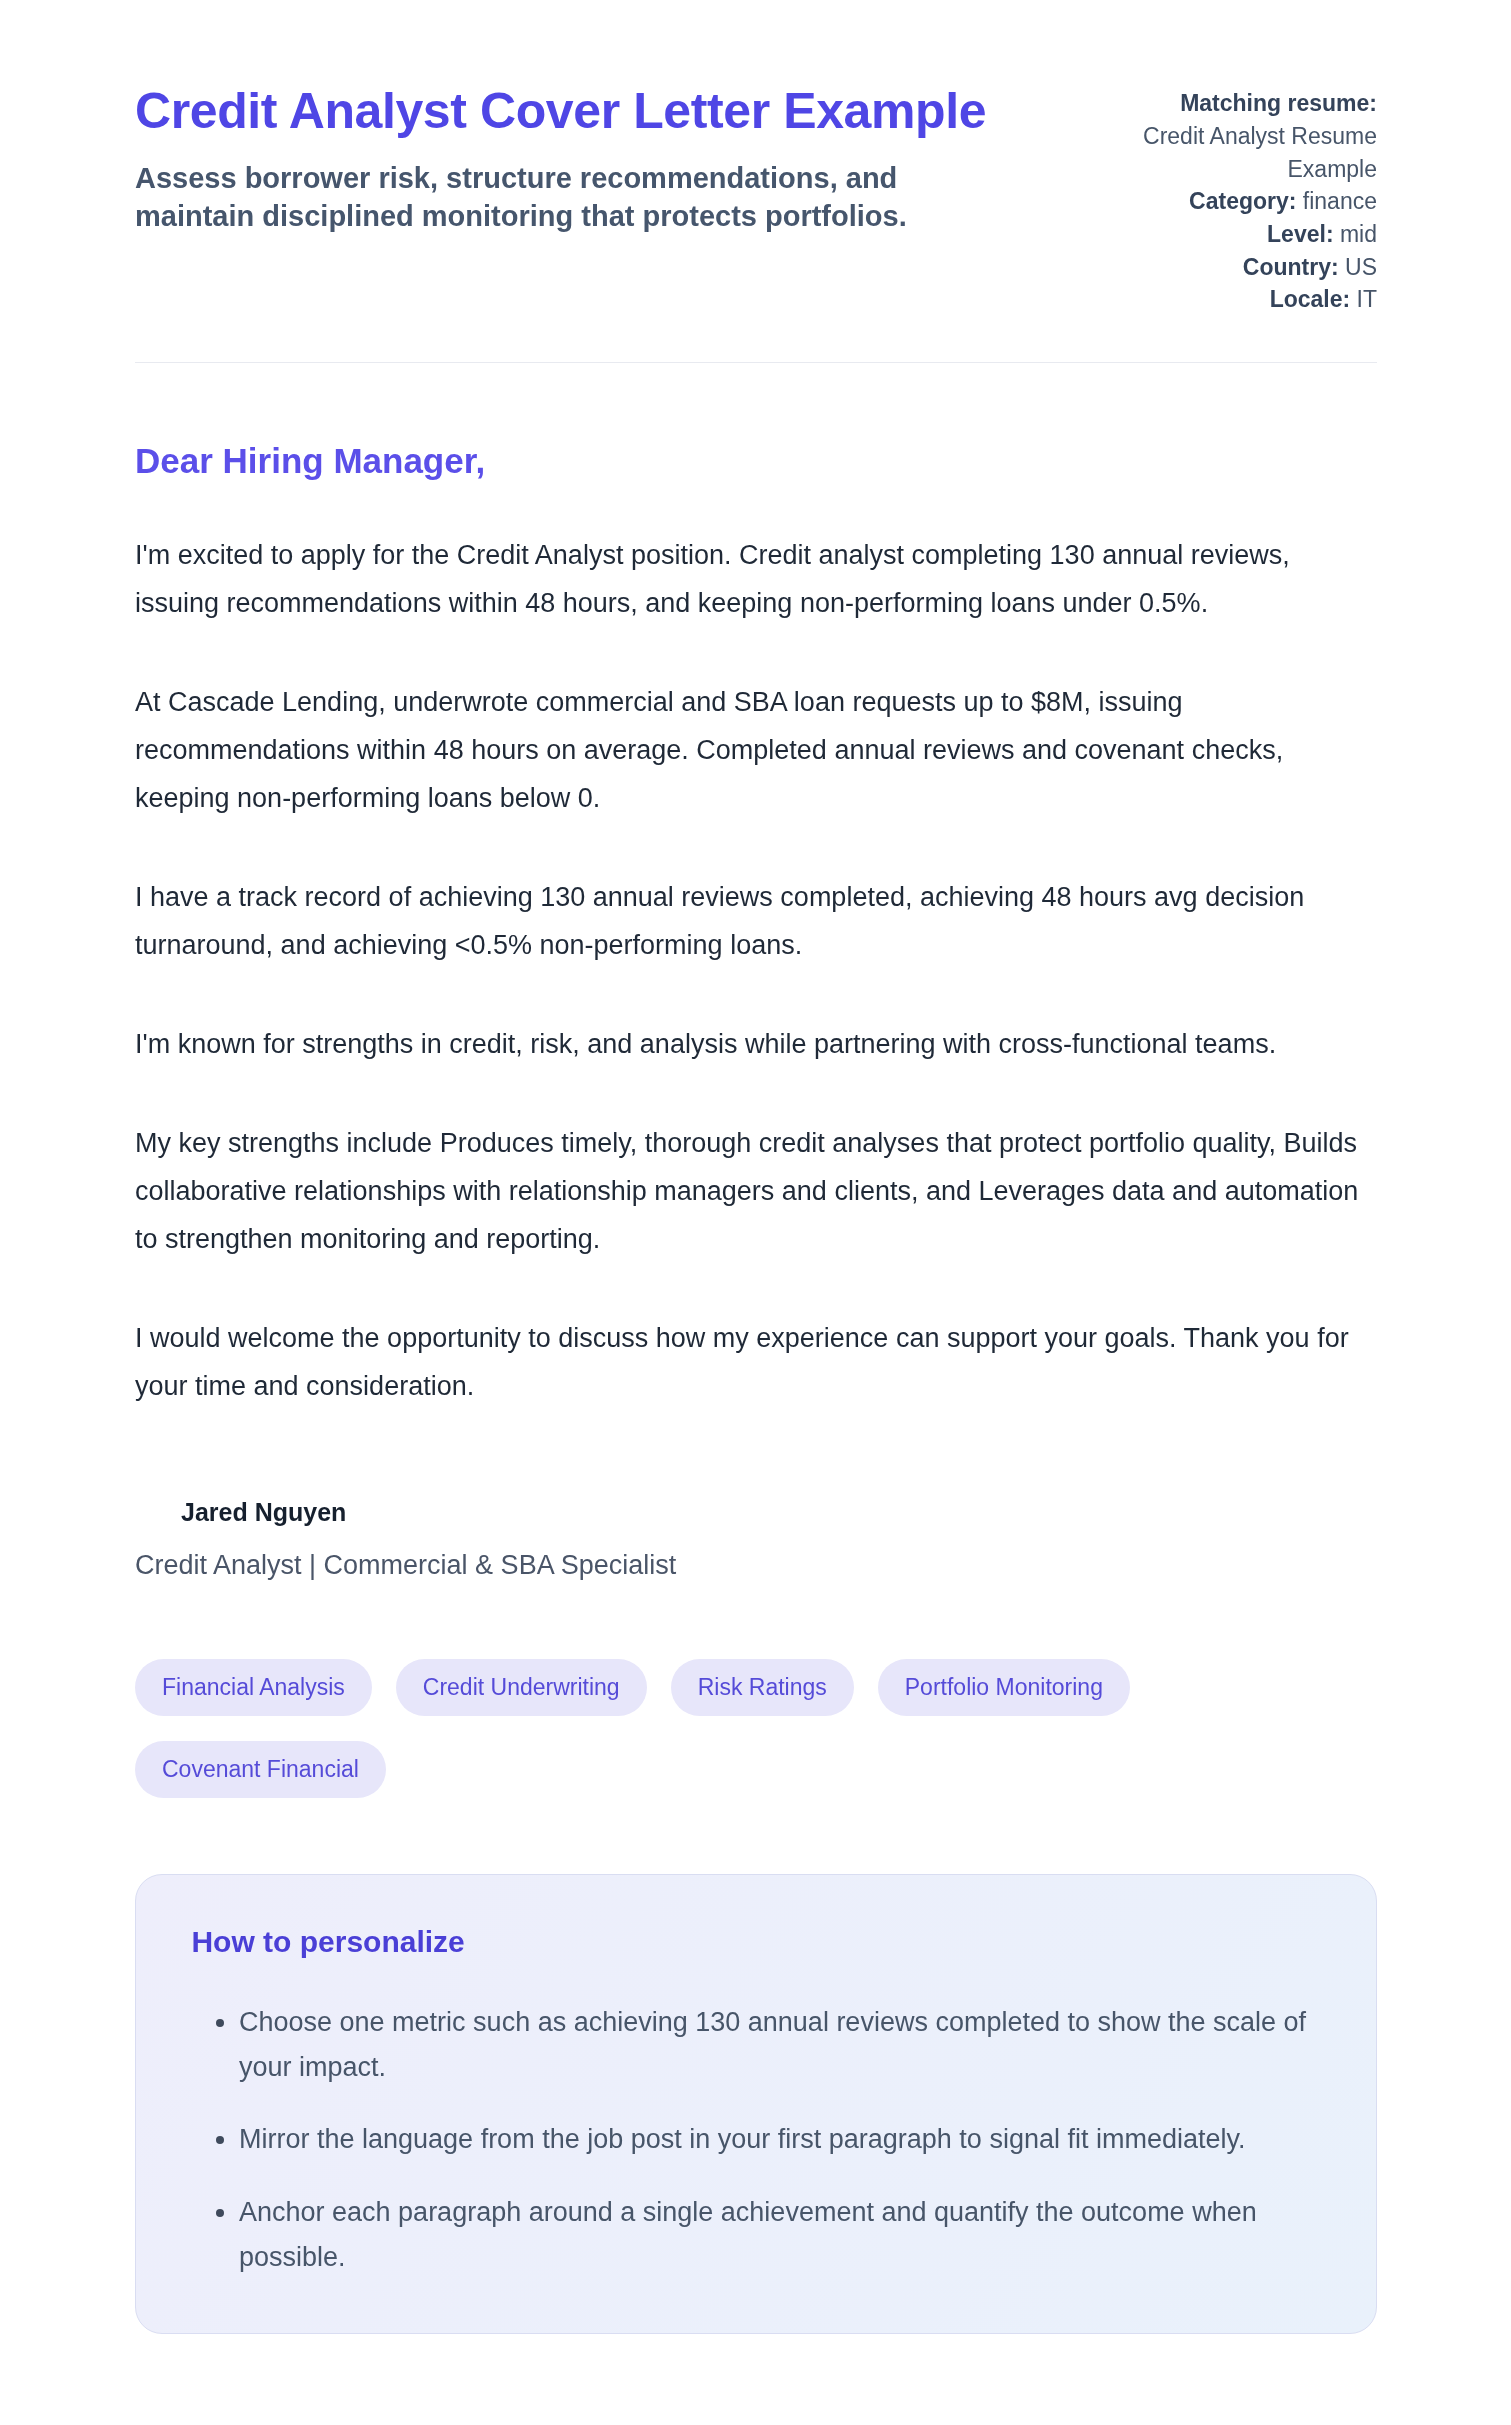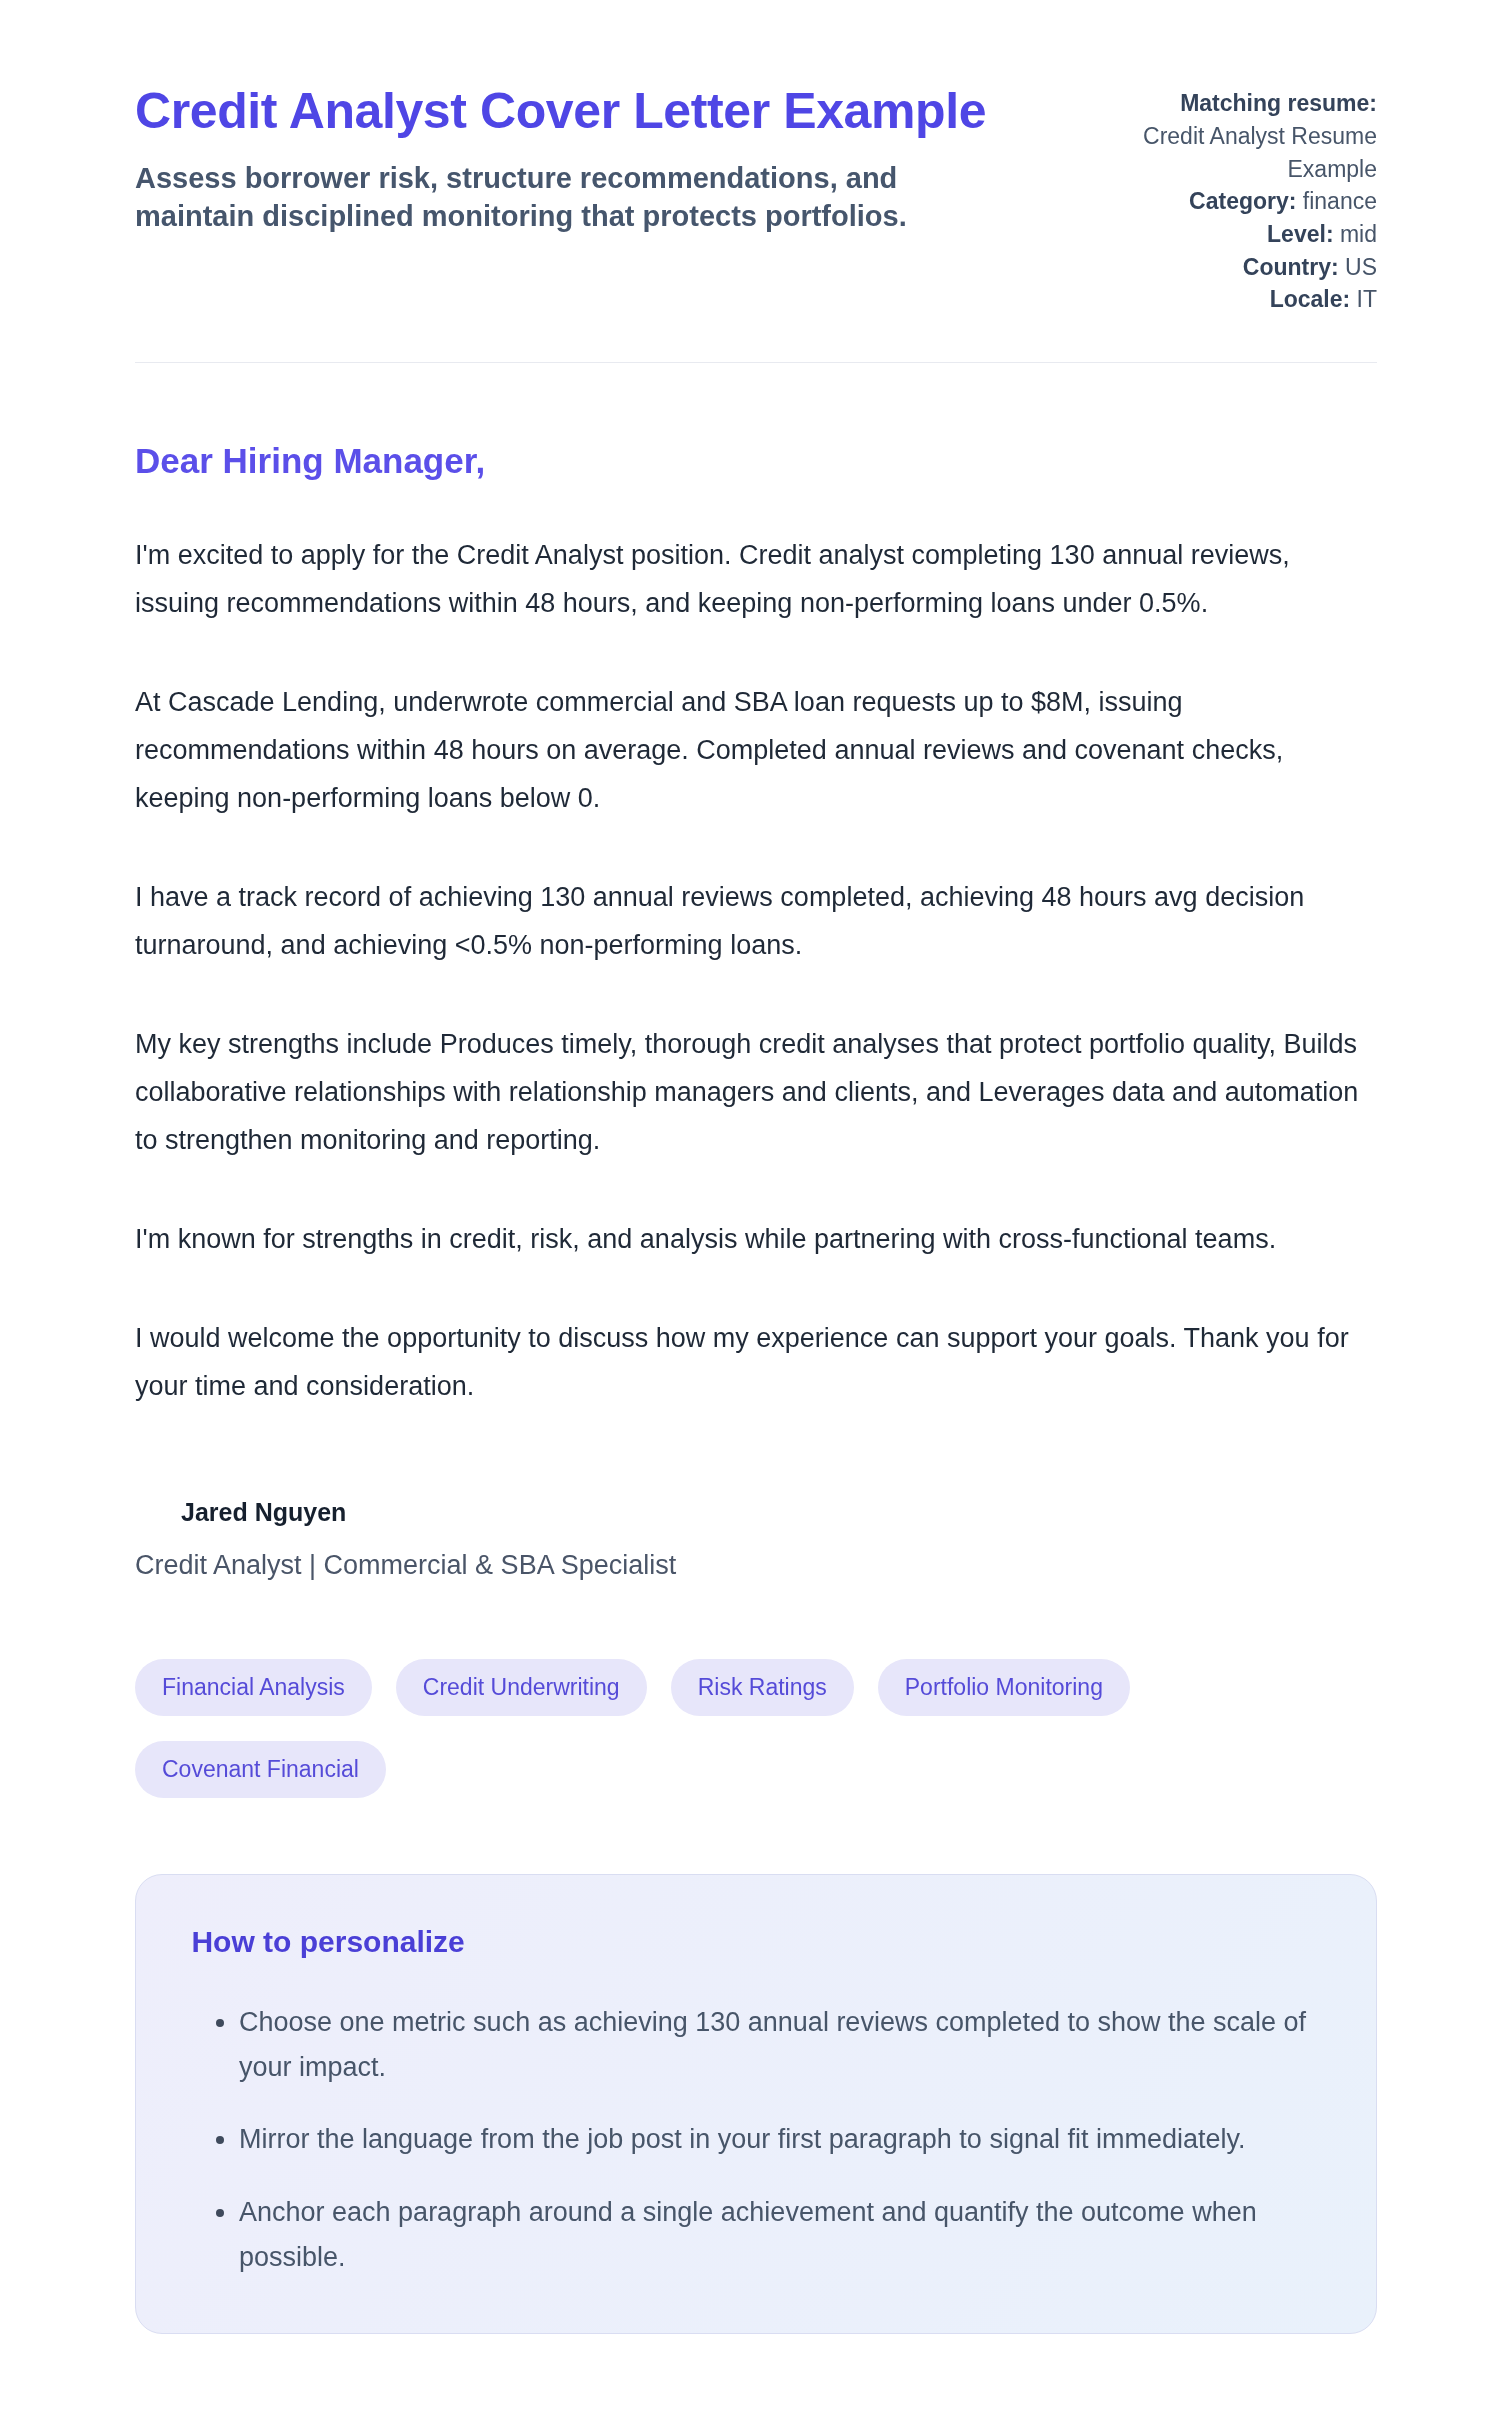--- a/index.html
+++ b/index.html
@@ -137,22 +137,22 @@
     </div>
   </div>
 
   <hr class="divider">
 
   <div class="letter-body">
     <p class="salutation">Dear Hiring Manager,</p>
     <p class="para">I'm excited to apply for the Credit Analyst position. Credit analyst completing 130 annual reviews, issuing recommendations within 48 hours, and keeping non-performing loans under 0.5%.</p>
     <p class="para">At Cascade Lending, underwrote commercial and SBA loan requests up to $8M, issuing recommendations within 48 hours on average. Completed annual reviews and covenant checks, keeping non-performing loans below 0.</p>
     <p class="para">I have a track record of achieving 130 annual reviews completed, achieving 48 hours avg decision turnaround, and achieving &lt;0.5% non-performing loans.</p>
+    <p class="para">I'm known for strengths in credit, risk, and analysis while partnering with cross-functional teams.</p>
     <p class="para">My key strengths include Produces timely, thorough credit analyses that protect portfolio quality, Builds collaborative relationships with relationship managers and clients, and Leverages data and automation to strengthen monitoring and reporting.</p>
-    <p class="para">I'm known for strengths in credit, risk, and analysis while partnering with cross-functional teams.</p>
     <p class="para">I would welcome the opportunity to discuss how my experience can support your goals. Thank you for your time and consideration.</p>
   </div>
 
   <div class="signature">
     <div class="sig-name">Jared Nguyen</div>
     <div class="sig-role">Credit Analyst | Commercial &amp; SBA Specialist</div>
   </div>
 
   <div class="tags">
     <span class="tag">Financial Analysis</span>

